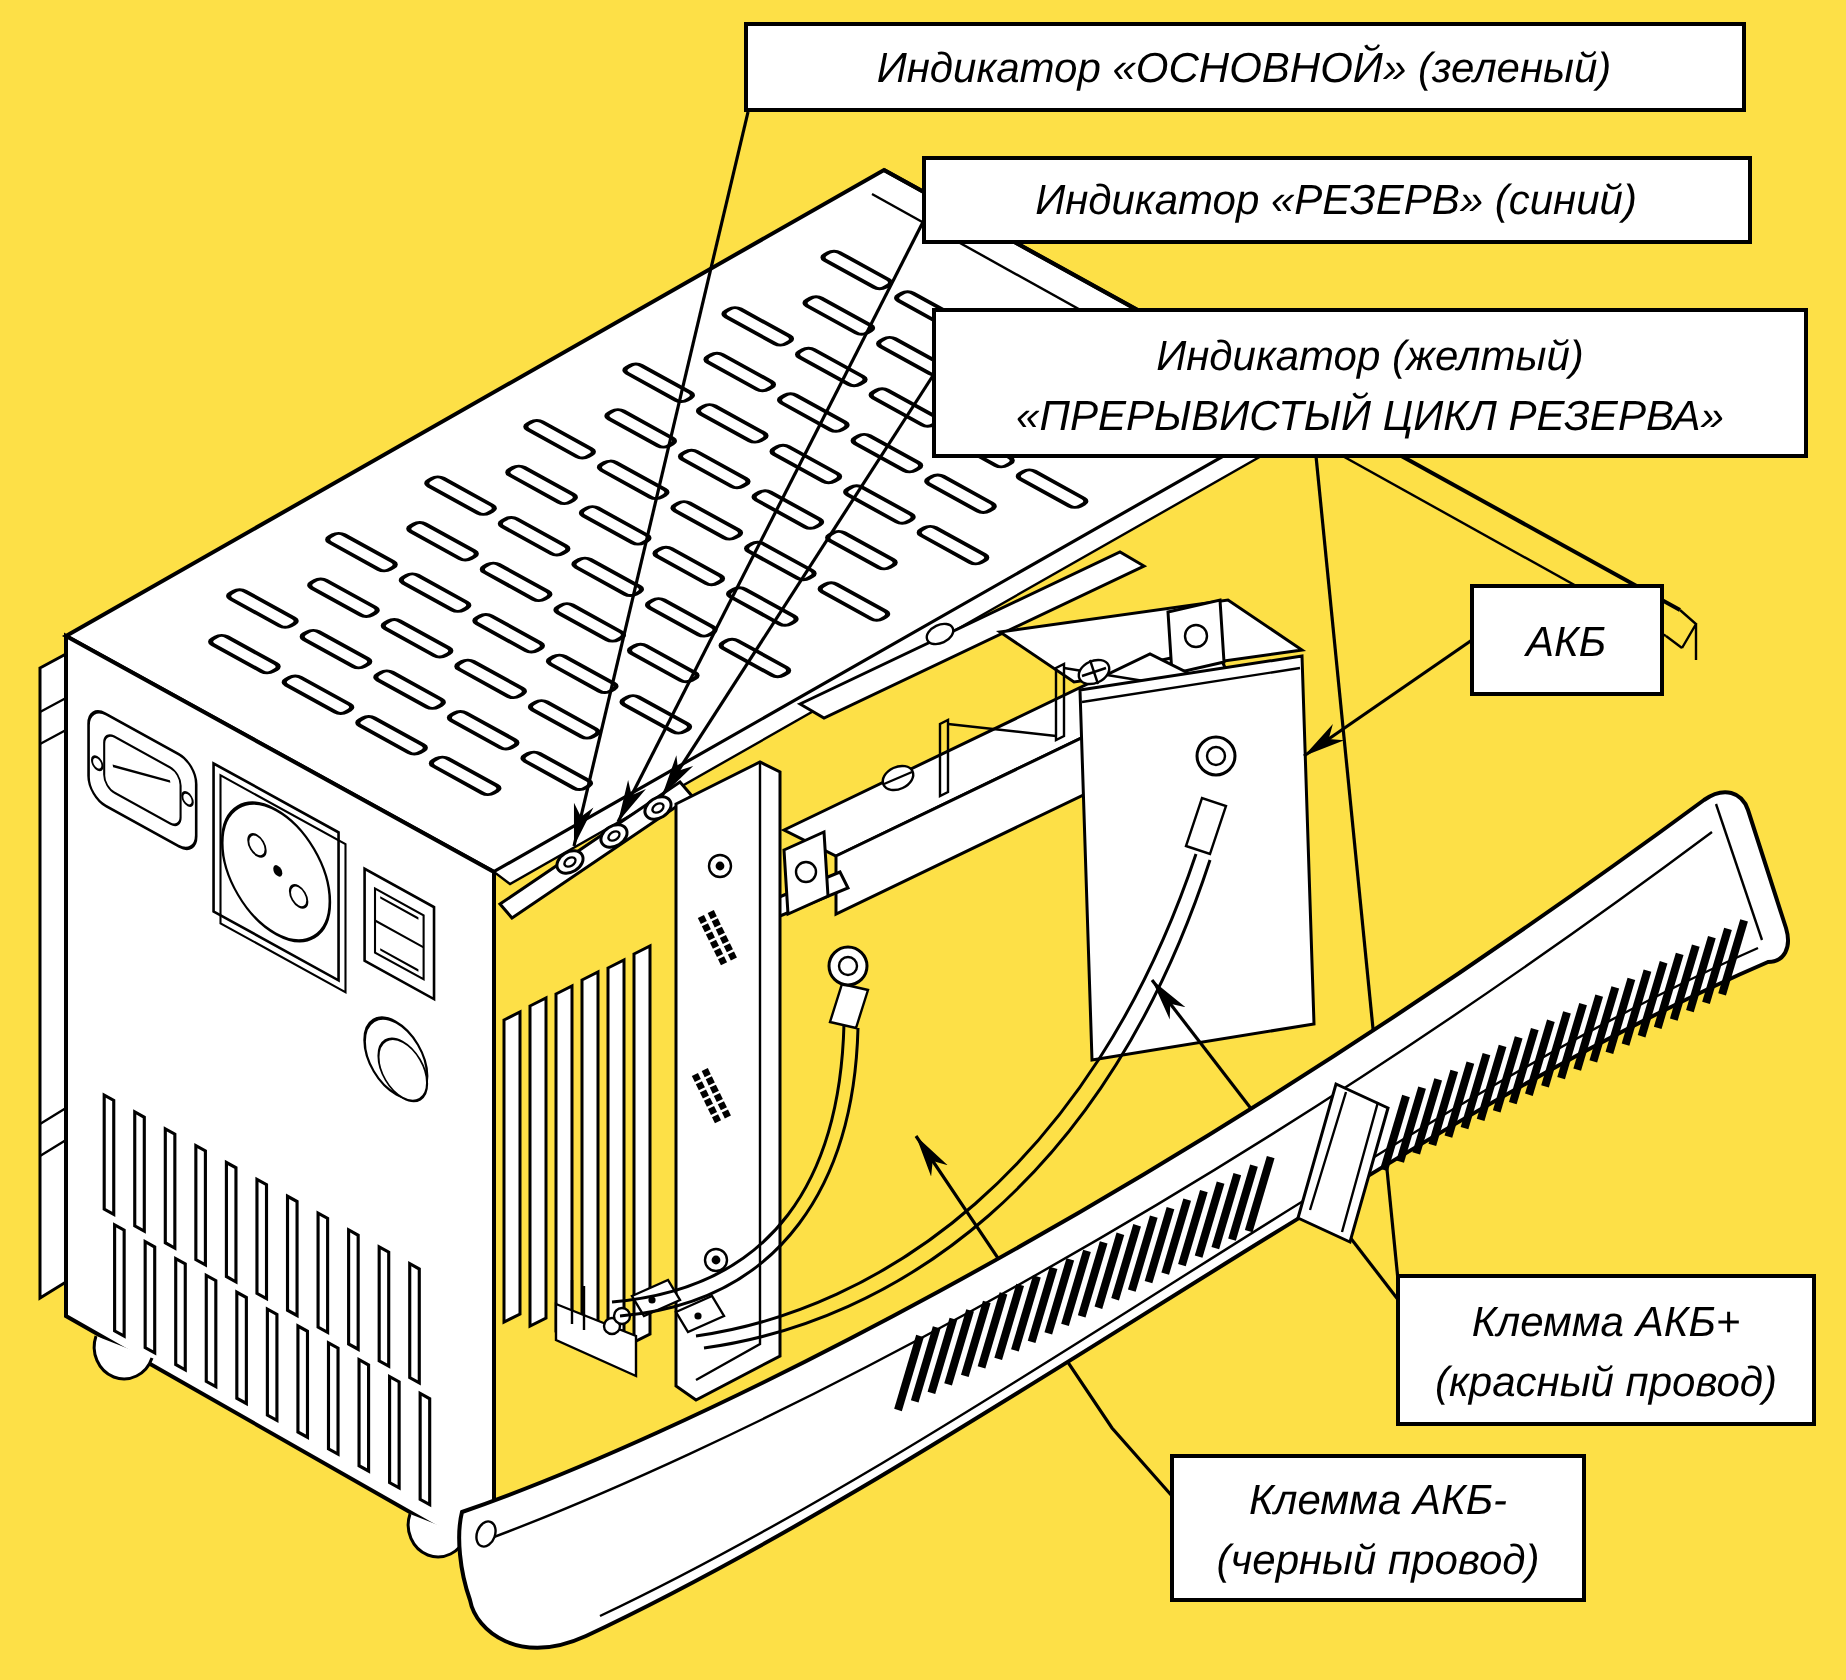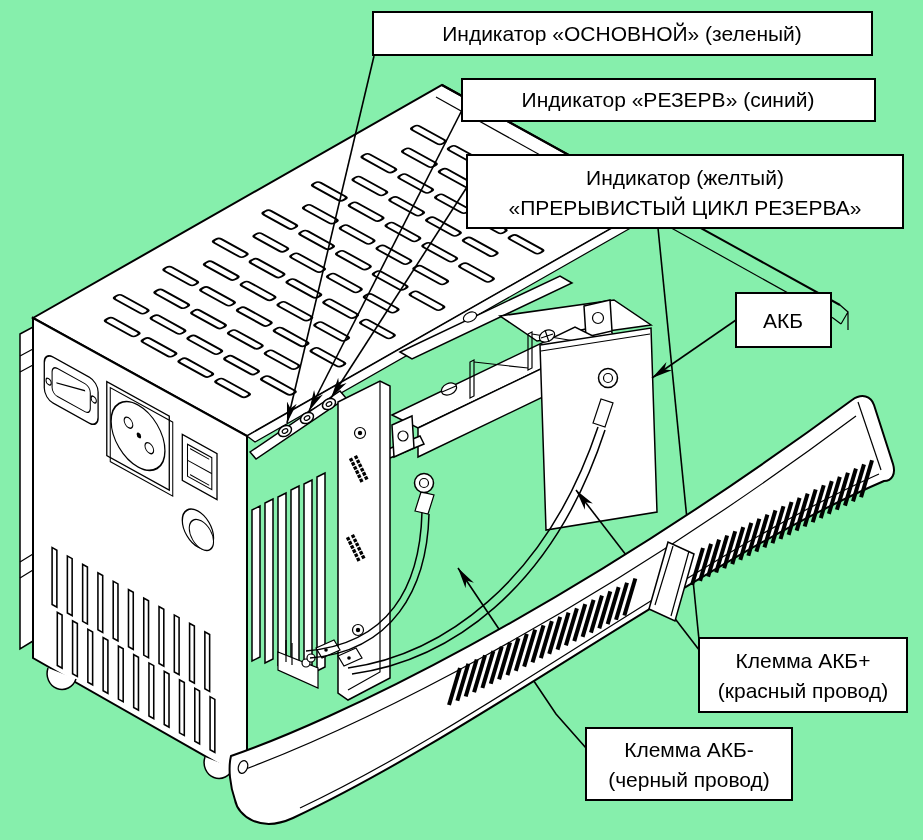--- a/index.html
+++ b/index.html
@@ -1,17 +1,17 @@
 <!DOCTYPE html>
 <html><head>
 <meta charset="utf-8">
 <style>
   html,body{margin:0;padding:0;background:#fff;}
-  .stage{position:relative;width:923px;height:840px;background:#86efac;overflow:hidden;
-         font-family:"Liberation Sans", sans-serif;}
+  .stage{position:relative;width:923px;height:840px;background:#fde047;overflow:hidden;
+         font-family:"Liberation Sans", sans-serif;font-style:italic;}
   svg{display:block;}
   svg text{font-family:"Liberation Sans", sans-serif;font-size:21px;fill:#000;}
   .box rect{fill:#fff;stroke:#000;stroke-width:2;}
   .ln{stroke:#000;fill:none;}
   .w2{stroke-width:2;}
   .w15{stroke-width:1.5;}
   .w12{stroke-width:1.2;}
   .fw{fill:#fff;stroke:#000;}
   .leader{stroke:#000;stroke-width:1.6;fill:none;}
 </style>

